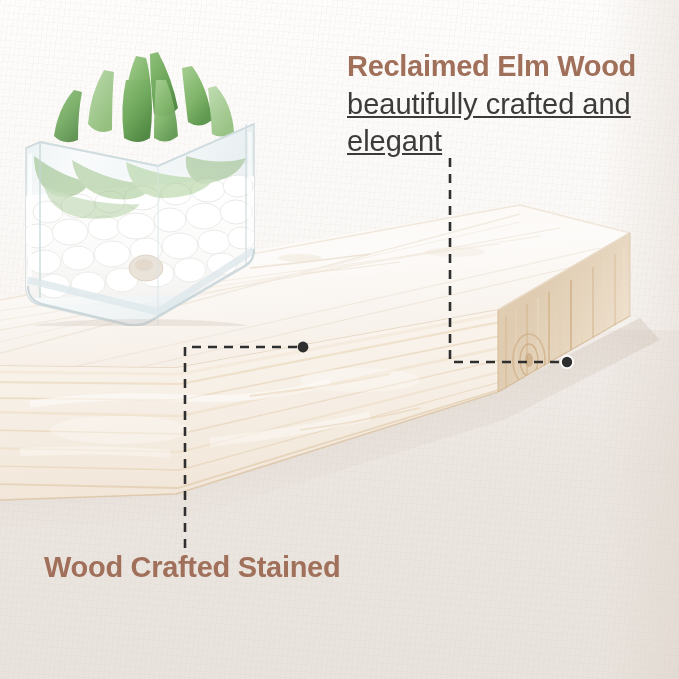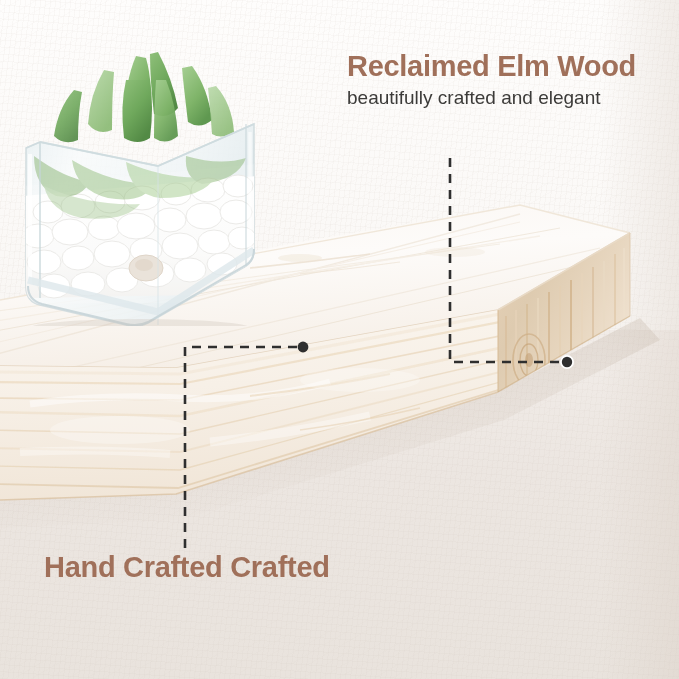--- a/index.html
+++ b/index.html
@@ -58,24 +58,25 @@
     font-size:29px;
     letter-spacing:-.3px;
     color:#a0705a;
     line-height:1.14;
     white-space:nowrap;
   }
   .callout p{
     margin:3px 0 0 0;
     font-family:"Liberation Sans", sans-serif;
     font-weight:normal;
-    font-size:19px;
+    font-size:29px;
     color:#3c3b39;
     line-height:1.26;
     max-width:340px;
+    text-decoration:underline;
   }
   #callout-top{ left:347px; top:50px; }
   #callout-bottom{ left:44px; top:551px; }
 
   
   .leaders{position:absolute; left:0; top:0; width:679px; height:679px; pointer-events:none;}
 </style>
 </head>
 <body>
 
@@ -313,16 +314,16 @@
     <polyline points="185,548 185,347 297,347" fill="none" stroke="#2f2f2f" stroke-width="2.6" stroke-dasharray="9 7" stroke-linecap="butt"></polyline>
     <circle cx="303" cy="347" r="5.4" fill="#2f2f2f"></circle>
   </svg>
 
   <div class="callout" id="callout-top">
     <h2>Reclaimed Elm Wood</h2>
     <p>beautifully crafted and elegant</p>
   </div>
 
   <div class="callout" id="callout-bottom">
-    <h2>Hand Crafted Crafted</h2>
+    <h2>Wood Crafted Stained</h2>
   </div>
 
 </div>
 
 </body></html>

